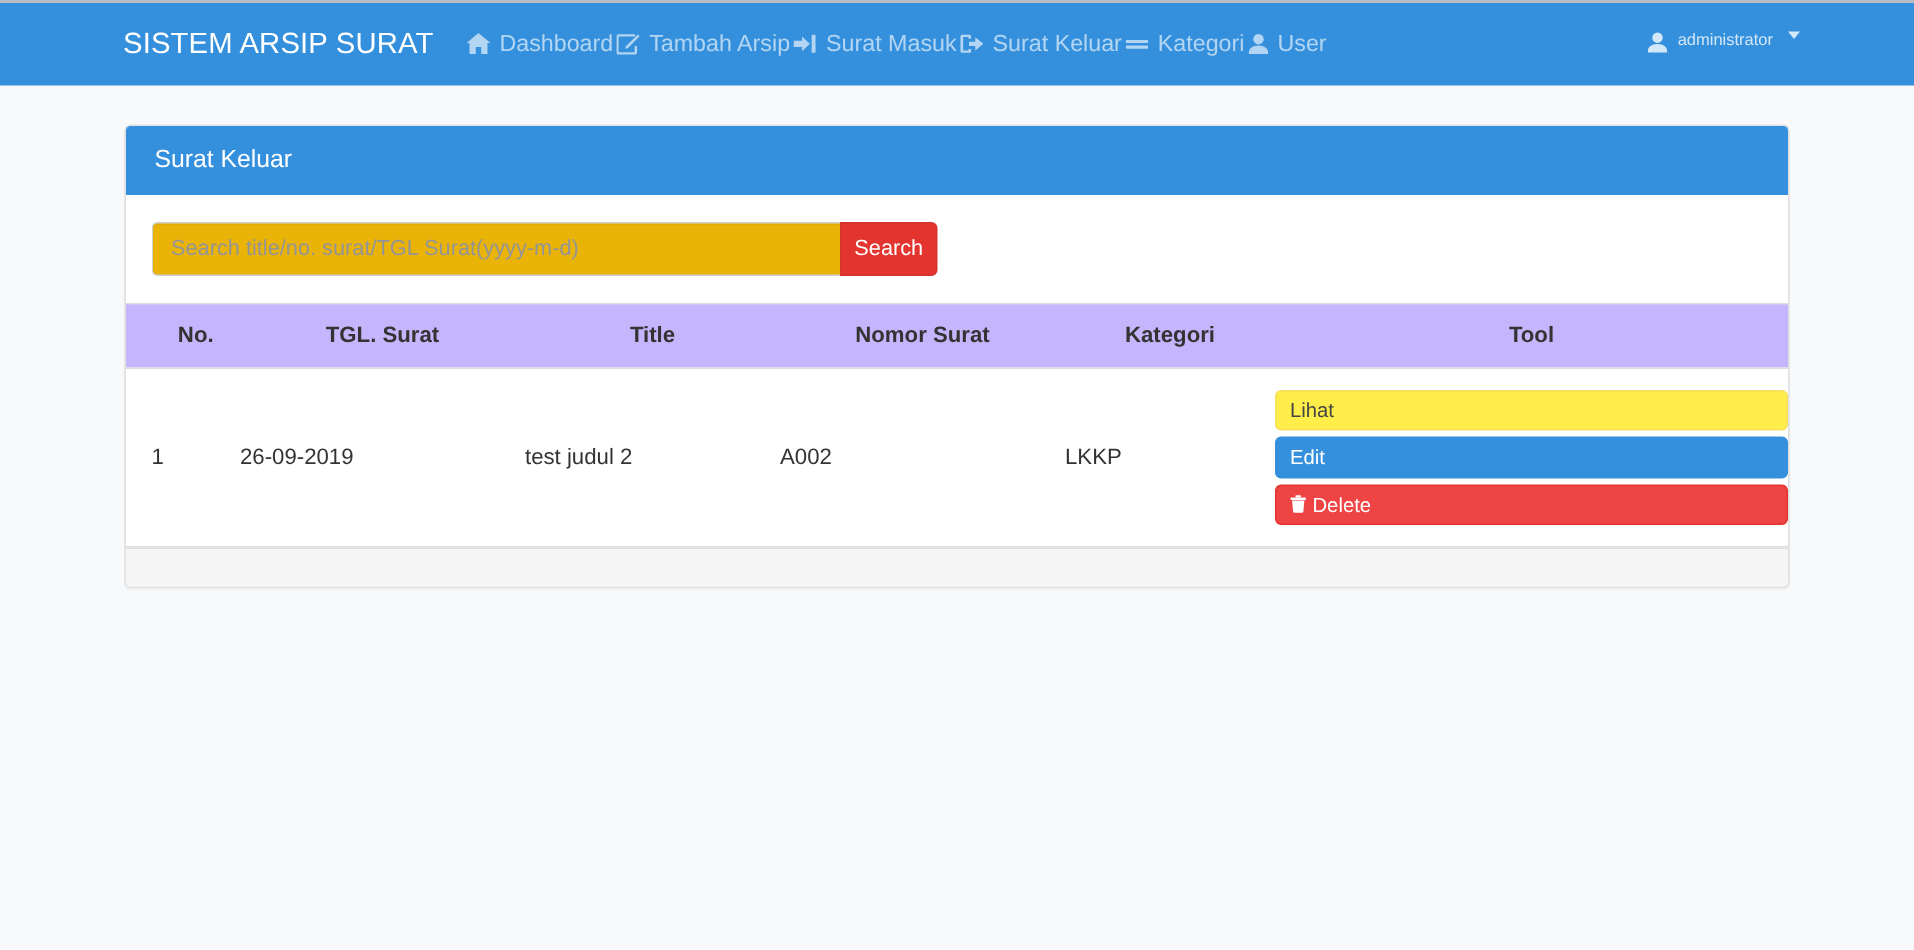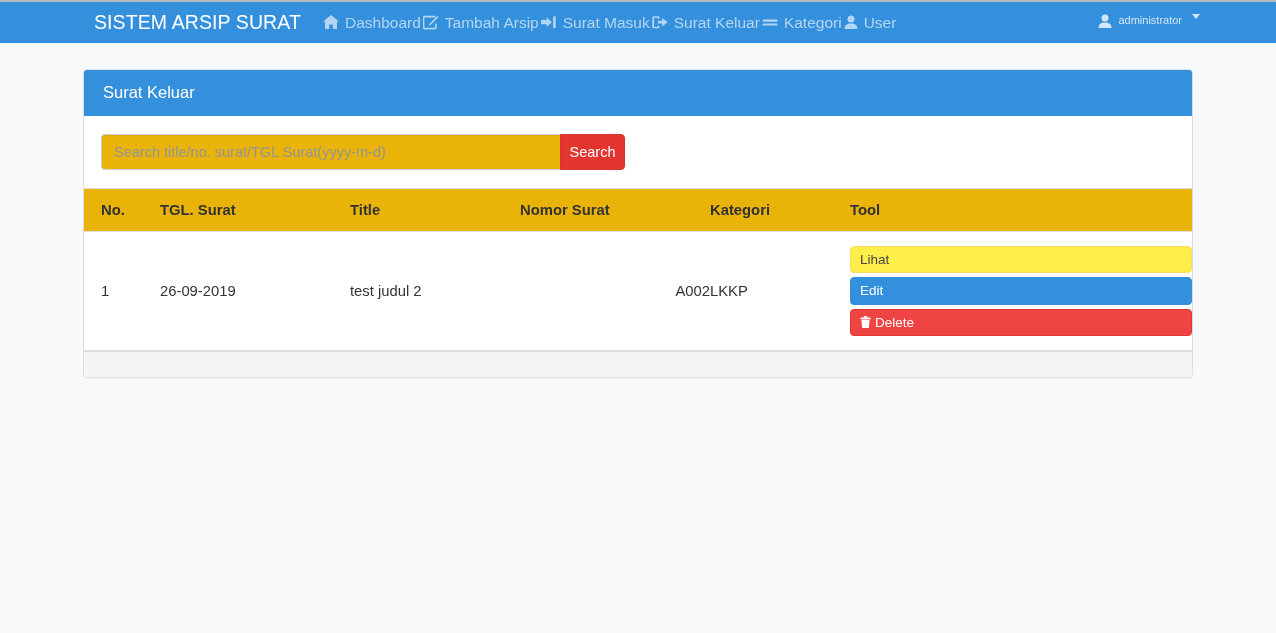--- a/index.html
+++ b/index.html
@@ -11,25 +11,25 @@
     overflow: hidden;
   }
   .top-hairline {
     height: 2px;
     width: 100%;
     background: #b9bdc1;
   }
 
   
   .navbar {
-    height: 41px;
+    height: 55px;
     background: #3490dc;
     display: flex;
     align-items: center;
-    padding: 0 24px 0 12px;
+    padding: 0 24px 0 0;
     position: relative;
   }
   .brand {
     color: #ffffff;
     font-size: 19.5px;
     margin-left: 82px;
     margin-right: 22px;
     white-space: nowrap;
     letter-spacing: .1px;
   }
@@ -128,39 +128,39 @@
 
   
   table.data {
     width: 100%;
     border-collapse: collapse;
     border-top: 1px solid #ddd;
     font-size: 14.8px;
     color: #333;
   }
   table.data thead th {
-    background: #eab308;
-    text-align: left;
+    background: #c4b5fd;
+    text-align: center;
     padding: 13px 0 13px 0;
     font-weight: bold;
     border-bottom: 1px solid #ddd;
     color: #333;
     white-space: nowrap;
   }
   table.data tbody td {
     padding: 14px 0 14px 0;
     border-bottom: 1px solid #ddd;
     vertical-align: middle;
     color: #333;
   }
   table.data tbody tr { height: 74px; }
   .c1 { width: 76px; padding-left: 17px !important; }
   .c2 { width: 190px; }
   .c3 { width: 170px; }
-  .c4 { width: 190px; text-align: right; }
+  .c4 { width: 190px; }
   .c5 { width: 140px; }
   .c6 { width: auto; }
 
   .tool-wrap { display: flex; gap: 4px; flex-direction: column; }
   .btn {
     display: inline-flex;
     align-items: center;
     gap: 4px;
     font-size: 13.5px;
     border-radius: 4px;

